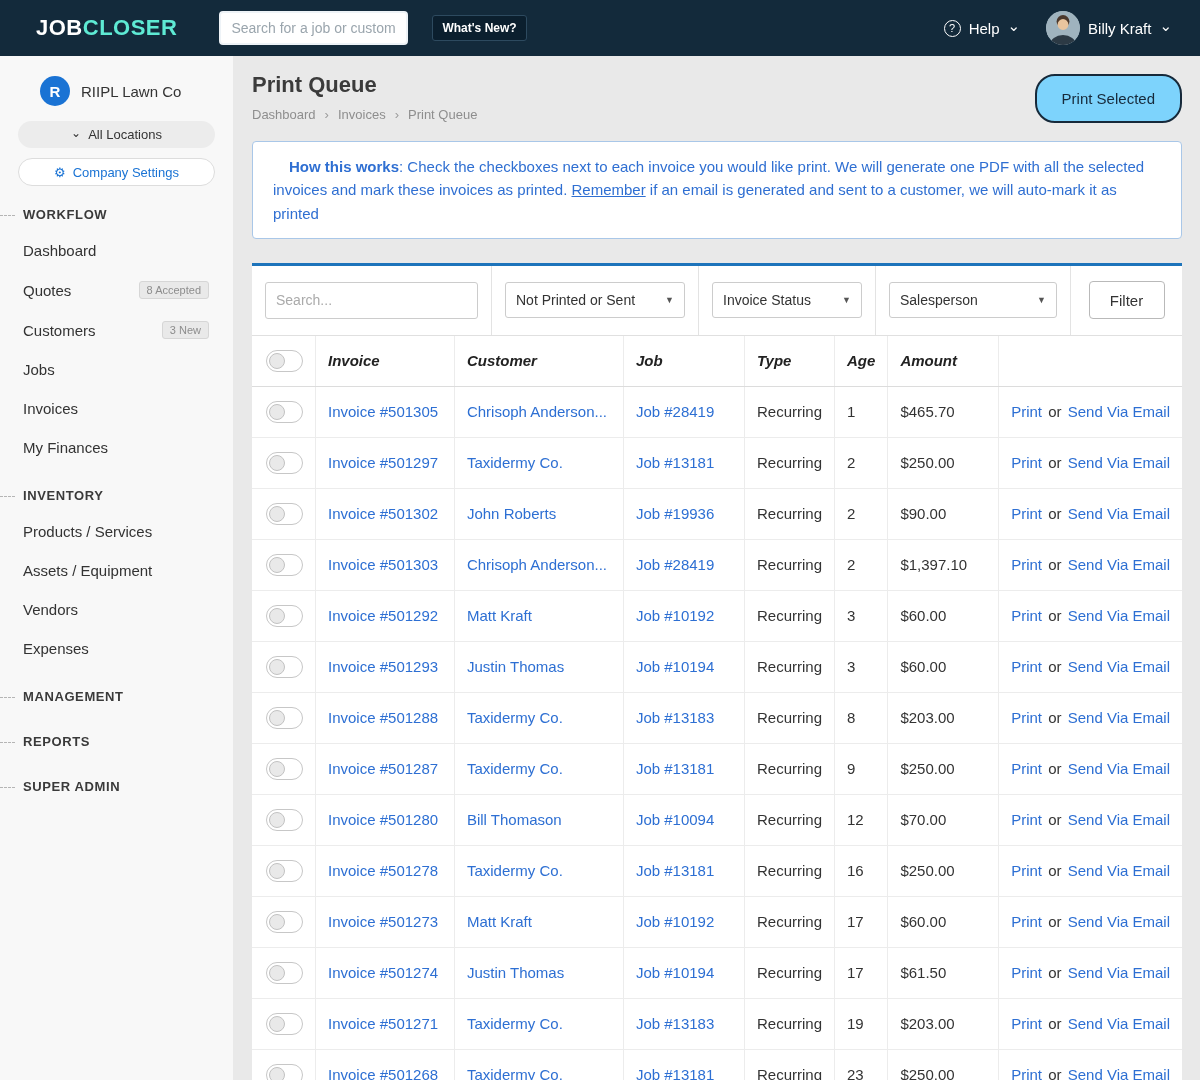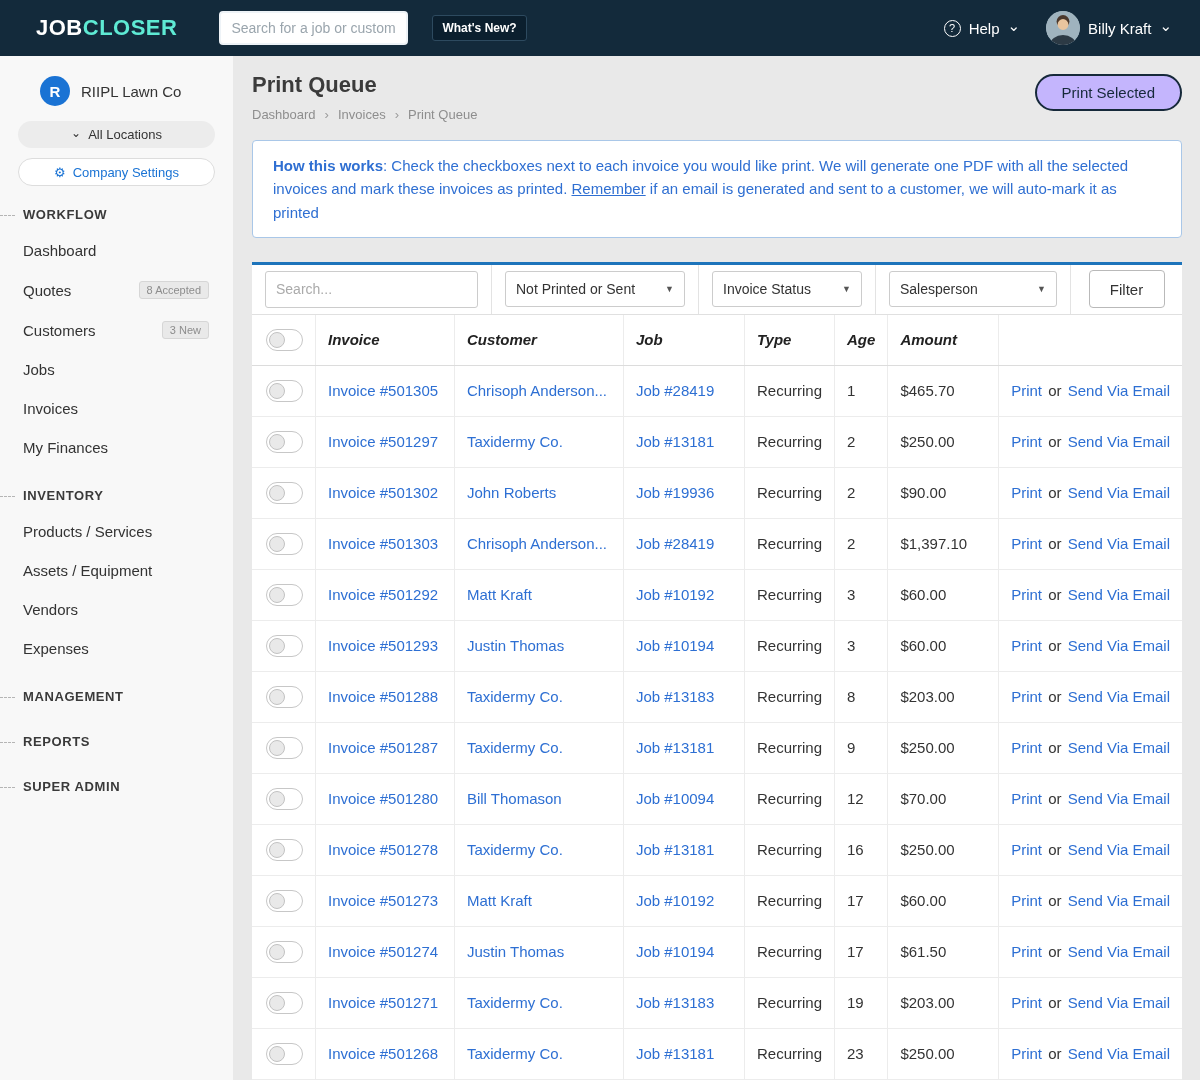--- a/index.html
+++ b/index.html
@@ -58,34 +58,34 @@
               padding:11px 24px 11px 23px; font-size:15px; color:#333; cursor:pointer; }
   .badge { font-size:11px; color:#8d8d8d; background:#e9e9e9; border:1px solid #d6d6d6;
            border-radius:3px; padding:2px 7px; white-space:nowrap; }
 
   
   .page-head { display:flex; justify-content:space-between; align-items:flex-start; }
   .page-title { font-size:22px; font-weight:bold; color:#3b3b3b; margin-bottom:9px; }
   .breadcrumb { font-size:13px; color:#8e8e8e; display:flex; gap:9px; align-items:center; }
   .breadcrumb a { color:#8e8e8e; }
   .crumb-sep { color:#9c9c9c; }
-  .print-selected { height:37px; padding:0 25px; border-radius:20px;
-                    border:2px solid #16293a; background:#c4b5fd; color:#16293a;
+  .print-selected { height:49px; padding:0 25px; border-radius:20px;
+                    border:2px solid #16293a; background:#7dd3fc; color:#16293a;
                     font-size:15px; font-family:inherit; cursor:pointer; margin-top:2px; }
 
   
   .info-box { margin-top:18px; background:#fff; border:1px solid #a9c7e8;
               border-radius:4px; padding:13px 20px; color:#2f6fd2; font-size:15px;
               line-height:1.55; }
-  .info-bold { font-weight:bold; }
+  .info-bold { font-weight:bold;margin-left:16px; }
   .info-underline { text-decoration:underline; }
 
   
   .card { margin-top:24px; background:#fff; border-top:3px solid #1d74bb; }
-  .filter-bar { display:flex; align-items:stretch; height:50px;
+  .filter-bar { display:flex; align-items:stretch; height:70px;
                 border-bottom:1px solid #e0e0e0; }
   .fgroup { display:flex; align-items:center; padding:0 13px;
             border-right:1px solid #e3e3e3; }
   .fgroup:last-child { border-right:none; flex:1; justify-content:center; }
   .fsearch { width:213px; height:37px; border:1px solid #ccc; border-radius:3px;
              padding:0 10px; font-size:14px; font-family:inherit; color:#333; }
   .fsearch::placeholder { color:#aaa; }
   .fselect { height:36px; border:1px solid #ccc; border-radius:3px; display:flex;
              align-items:center; justify-content:space-between; padding:0 10px;
              font-size:14px; color:#333; cursor:pointer; background:#fff; }

